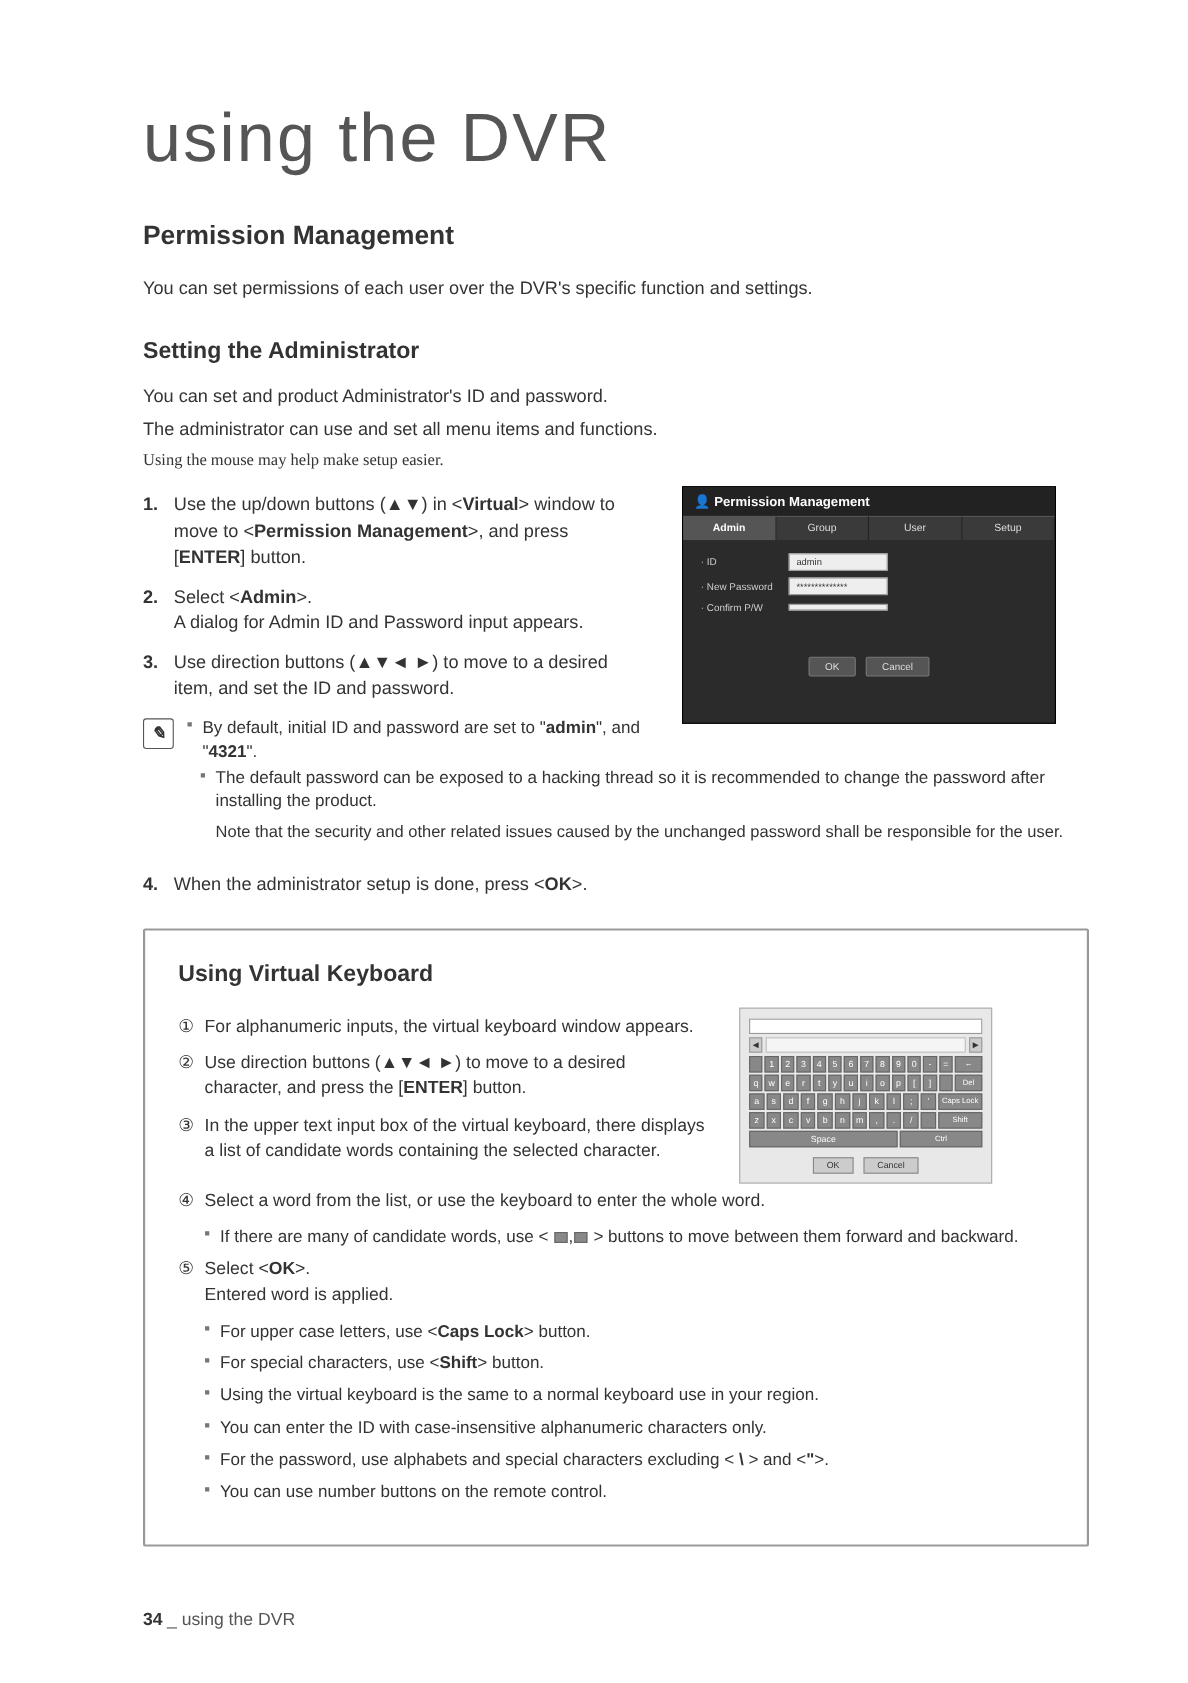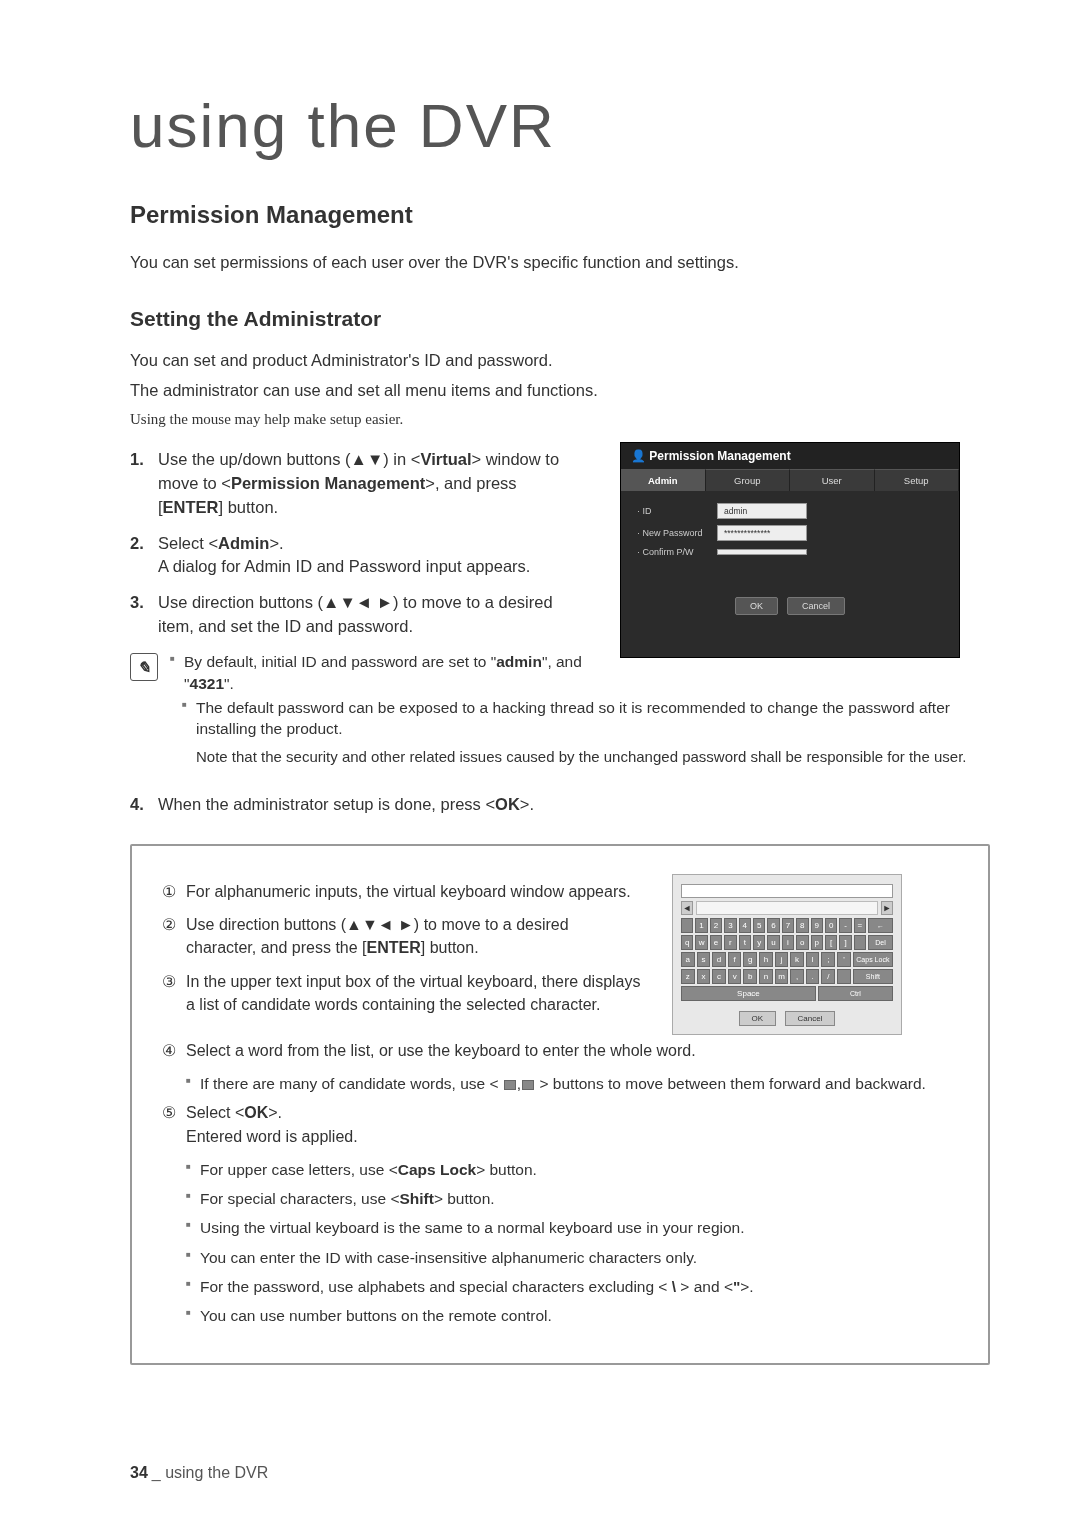--- a/index.html
+++ b/index.html
@@ -237,20 +237,21 @@
       <div class="sub-note">Note that the security and other related issues caused by the unchanged password shall be responsible for the user.</div>
     </div>
   </div>
 
   <div class="step4" style="margin-top:28px;">
     <span class="num">4.</span>
     <span>When the administrator setup is done, press &lt;</span><b>OK</b><span>&gt;.</span>
   </div>
 
   <div class="vk-box">
+    <div class="h3">Using Virtual Keyboard</div>
 
     <div class="vk-flex">
       <div class="vk-left">
         <ol class="circled">
           <li><span class="c">①</span><span>For alphanumeric inputs, the virtual keyboard window appears.</span></li>
           <li><span class="c">②</span><span>Use direction buttons (▲▼◄ ►) to move to a desired character, and press the [</span><b>ENTER</b><span>] button.</span></li>
           <li><span class="c">③</span><span>In the upper text input box of the virtual keyboard, there displays a list of candidate words containing the selected character.</span></li>
         </ol>
       </div>
 

